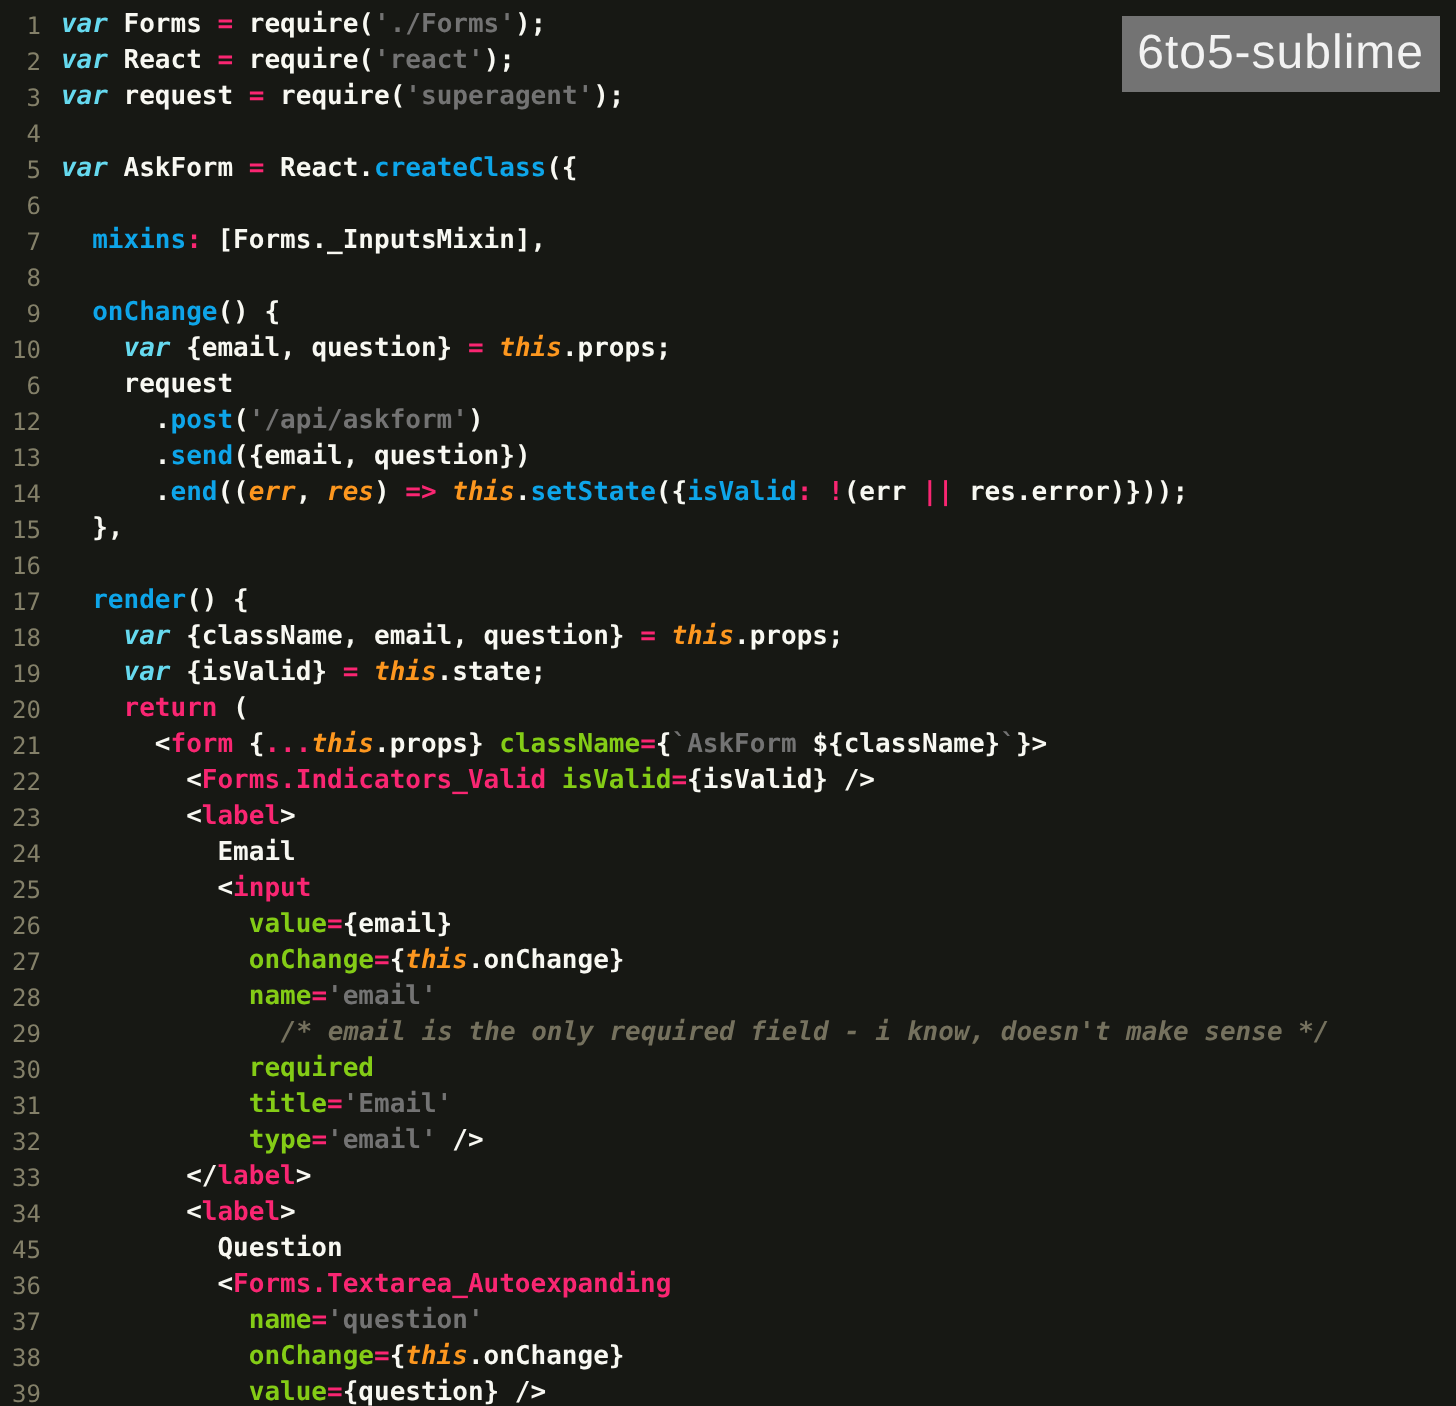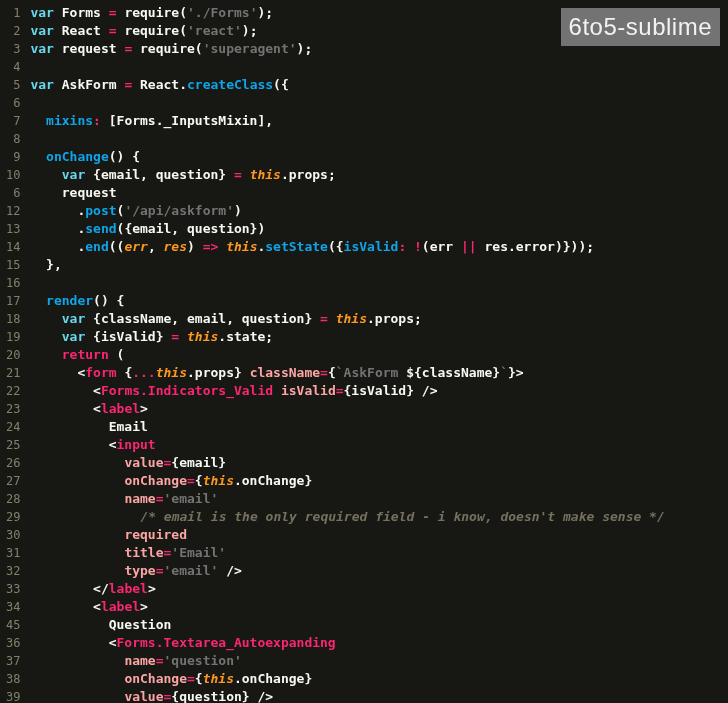--- a/index.html
+++ b/index.html
@@ -38,26 +38,26 @@
     user-select: none;
     font-size: 12px;
   }
   .gutter .ln { height: 18px; }
   .code {
     padding: 4px 0;
     white-space: pre;
     font-weight: bold;
   }
   .line { height: 18px; }           
-  .st  { color: #66d9ef; } 
+  .st  { color: #66d9ef; font-style: italic; } 
   .nm  { color: #f8f8f2; }           
   .fn  { color: #0ea5e9; }           
   .str { color: #737373; }           
   .tag { color: #f92672; text-align: center; }           
-  .attr{ color: #fca5a5; }           
+  .attr{ color: #84cc16; }           
   .op  { color: #f92672; }           
   .cm  { color: #75715e; font-style: italic; margin-left: 16px; } 
   .thiskw { color: #fd971f; font-style: italic; }          
 </style>
 </head>
 <body>
 
 <div class="badge">6to5-sublime</div>
 
 <div class="editor">

